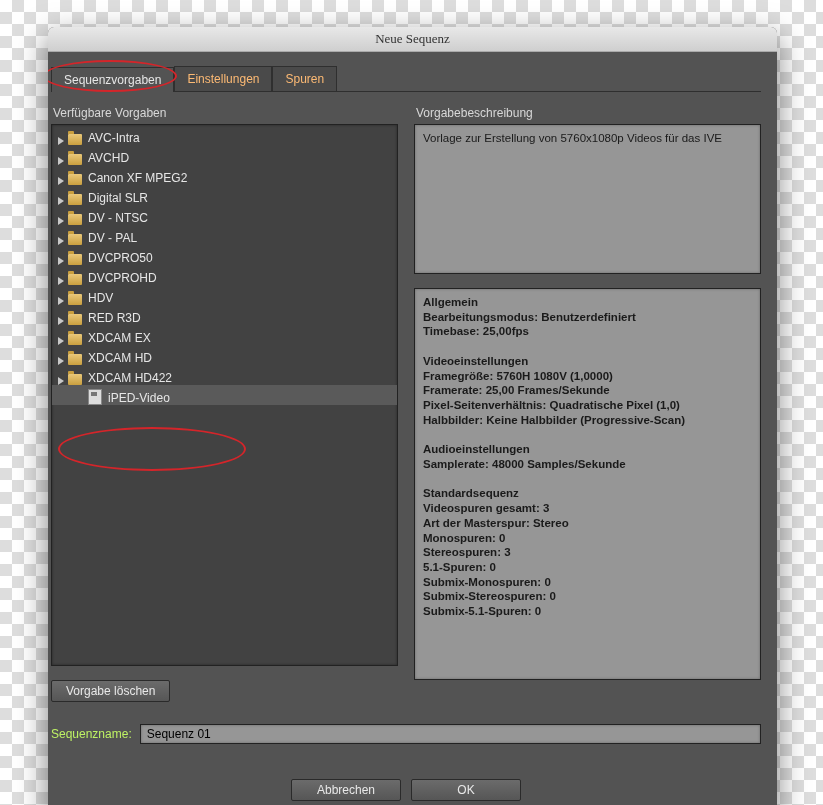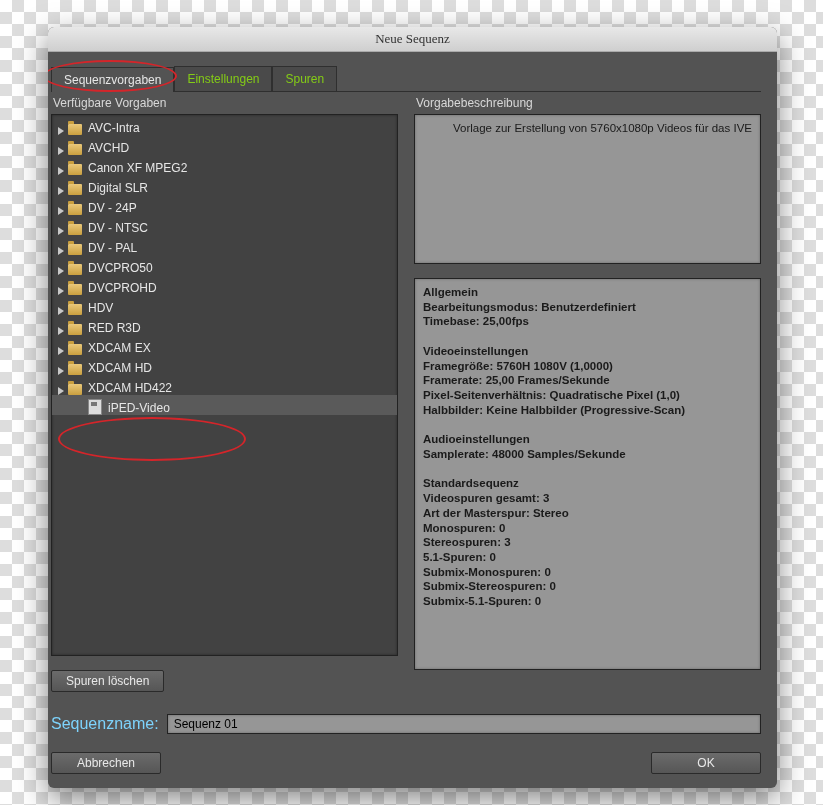--- a/index.html
+++ b/index.html
@@ -40,21 +40,21 @@
 }
 .content {
   padding: 14px 16px 14px 3px;
 }
 .tabs {
   display: flex;
   border-bottom: 1px solid #2f2f2f;
 }
 .tab {
   padding: 5px 12px;
-  color: #84cc16;
+  color: #fdba74;
   background: #4a4a4a;
   border: 1px solid #2f2f2f;
   border-bottom: none;
   margin-right: 0;
   cursor: pointer;
   font-size: 12px;
 }
 .tab.active {
   background: #535353;
   color: #e6e6e6;
@@ -63,20 +63,21 @@
 }
 .highlight-ellipse {
   border: 2px solid #d4252a;
   border-radius: 50%;
   position: absolute;
   pointer-events: none;
 }
 .panels {
   display: flex;
   gap: 16px;
+  margin-top: 10px;
 }
 .panel {
   flex: 1;
 }
 .panel-label {
   color: #d8d8d8;
   font-size: 12px;
   padding: 4px 2px;
 }
 .tree {
@@ -149,21 +150,20 @@
 .folder-row { padding-left: 6px; }
 .desc-box {
   background: #969696;
   border: 1px solid #222;
   height: 136px;
   padding: 6px 8px;
   color: #1a1a1a;
   font-size: 11.5px;
   line-height: 1.25;
   box-shadow: inset 0 0 3px rgba(0,0,0,0.3);
-  text-align: right;
 }
 .details-box {
   background: #969696;
   border: 1px solid #222;
   height: 378px;
   padding: 6px 8px;
   margin-top: 14px;
   color: #1a1a1a;
   font-size: 11.5px;
   line-height: 1.28;
@@ -183,37 +183,37 @@
 .delete-preset-row {
   margin-top: 14px;
 }
 .seqname-row {
   display: flex;
   align-items: center;
   margin-top: 22px;
   gap: 8px;
 }
 .seqname-label {
-  color: #7dd3fc;
-  font-size: 16px;
+  color: #bef264;
+  font-size: 12px;
 }
 .seqname-input {
   flex: 1;
   background: #969696;
   border: 1px solid #222;
   color: #000000;
   padding: 2px 6px;
   font-size: 12px;
   box-shadow: inset 0 0 3px rgba(0,0,0,0.3);
 }
 .button-row {
   display: flex;
-  justify-content: space-between;
+  justify-content: center;
   gap: 10px;
-  margin-top: 18px;
+  margin-top: 35px;
 }
 .button-row .btn {
   width: 110px;
   text-align: center;
 }
 </style>
 </head>
 <body>
 
 <div class="dialog">
@@ -252,25 +252,20 @@
                 <span>Canon XF MPEG2</span>
               </div>
               <div class="tree-item folder-row">
                 <span class="tree-arrow"></span>
                 <span class="folder-icon"></span>
                 <span>Digital SLR</span>
               </div>
               <div class="tree-item folder-row">
                 <span class="tree-arrow"></span>
                 <span class="folder-icon"></span>
-                <span>DV - 24P</span>
-              </div>
-              <div class="tree-item folder-row">
-                <span class="tree-arrow"></span>
-                <span class="folder-icon"></span>
                 <span>DV - NTSC</span>
               </div>
               <div class="tree-item folder-row">
                 <span class="tree-arrow"></span>
                 <span class="folder-icon"></span>
                 <span>DV - PAL</span>
               </div>
               <div class="tree-item folder-row">
                 <span class="tree-arrow"></span>
                 <span class="folder-icon"></span>
@@ -309,21 +304,21 @@
             </div>
 
           <div class="tree-item child selected">
             <span class="preset-icon"></span>
             <span>iPED-Video</span>
           </div>
           <div class="highlight-ellipse" style="left:6px;top:302px;width:184px;height:40px;"></div>
         </div>
 
         <div class="delete-preset-row">
-          <button class="btn">Spuren löschen</button>
+          <button class="btn">Vorgabe löschen</button>
         </div>
       </div>
 
       <div class="panel">
         <div class="panel-label">Vorgabebeschreibung</div>
         <div class="desc-box">Vorlage zur Erstellung von 5760x1080p Videos für das IVE</div>
         <div class="details-box">Allgemein
  Bearbeitungsmodus: Benutzerdefiniert
  Timebase: 25,00fps
 

